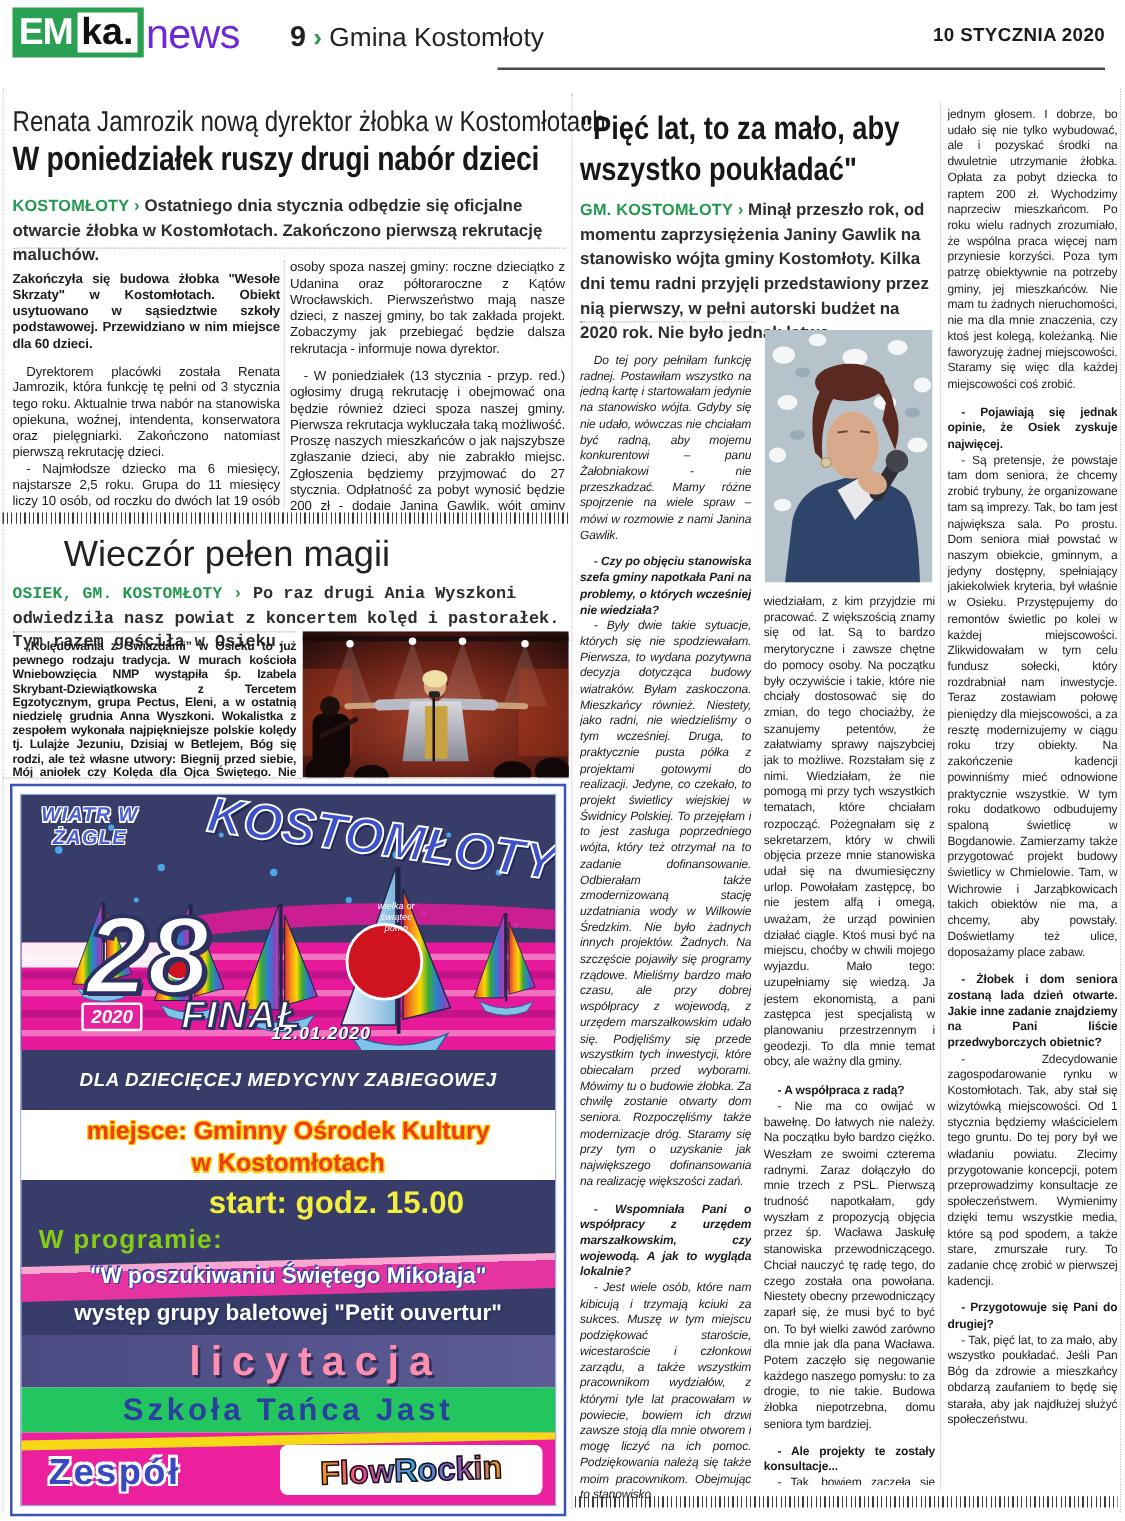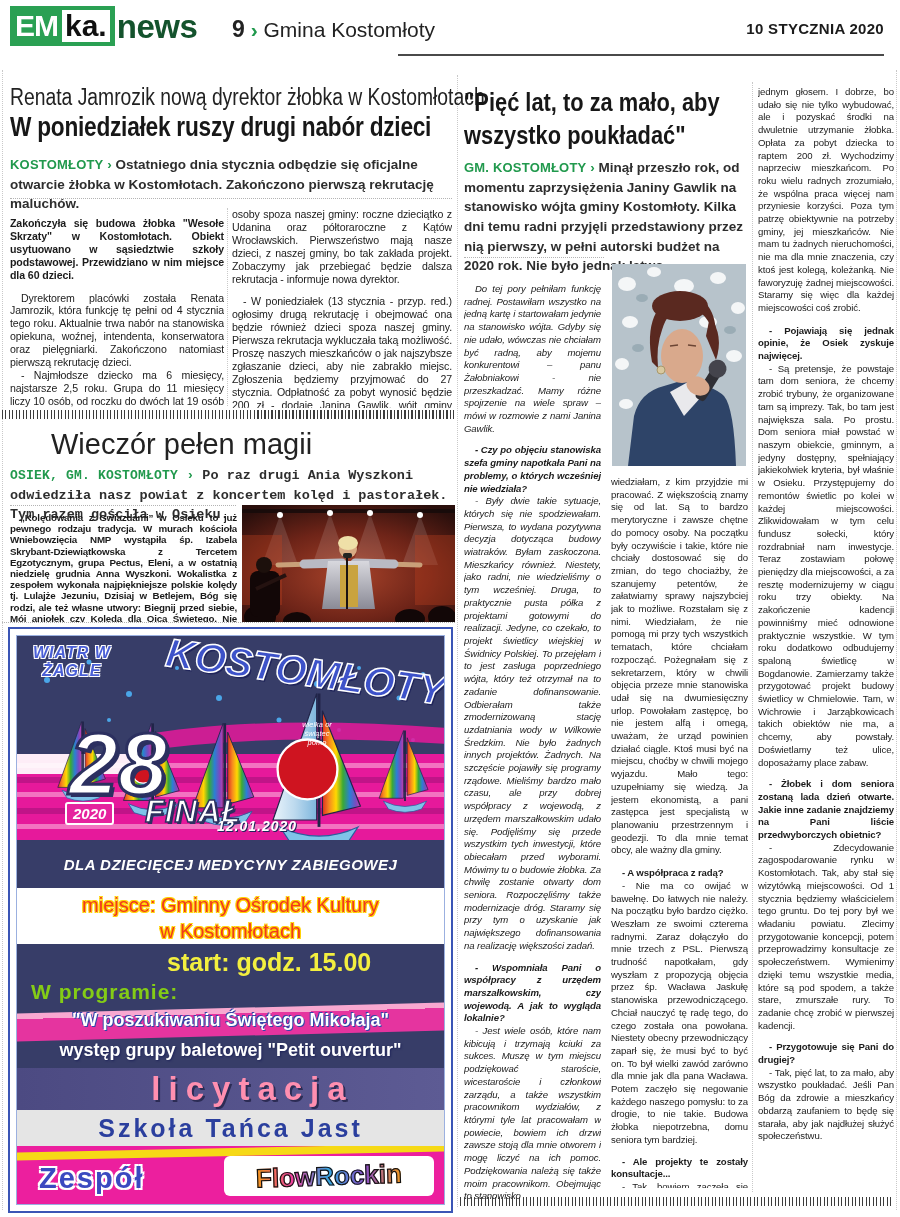--- a/index.html
+++ b/index.html
@@ -7,21 +7,21 @@
         font-family:"Liberation Sans",sans-serif;color:#1b1b1b;overflow:hidden;}
   .abs{position:absolute;}
   .doth{border-top:1px dotted #b3b3b3;height:0;}
   .dotv{border-left:1px dotted #c9c9c9;width:0;}
   .rail{background:repeating-linear-gradient(90deg,#3c3c3c 0 1px,transparent 1px 3.5px);height:9px;}
   
   .logo{left:10px;top:6px;display:flex;align-items:center;}
   .logo-green{background:#2aa053;display:flex;align-items:center;padding:4px 5px;}
   .logo-em{color:#fff;font-weight:800;font-size:30px;letter-spacing:-1px;line-height:1;}
   .logo-ka{background:#fff;color:#101010;font-weight:800;font-size:30px;line-height:1;padding:1px 3px;margin-left:4px;}
-  .logo-news{color:#14532d;font-weight:700;font-size:33px;letter-spacing:-0.5px;margin-left:2px;line-height:1;}
+  .logo-news{color:#6d28d9;font-weight:400;font-size:33px;letter-spacing:-0.5px;margin-left:2px;line-height:1;}
   .sectionline{left:232px;top:16px;font-size:21px;color:#222;}
   .pagenum{font-weight:800;font-size:23px;}
   .chev{color:#21994d;font-weight:800;}
   .datebox{right:16px;top:20px;font-weight:800;font-size:15px;letter-spacing:0.3px;}
   .headrule{left:398px;top:54px;width:486px;height:2px;background:#4a4a4a;}
   
   .h-scale{transform:scaleX(.84);transform-origin:0 0;white-space:nowrap;}
   .kicker{font-size:23px;font-weight:300;color:#222;}
   .headline1{font-size:27px;font-weight:800;color:#171717;letter-spacing:-0.3px;}
   .headline2{font-size:29px;font-weight:300;color:#222;}
@@ -46,31 +46,31 @@
   .kosto{left:148px;top:14px;width:290px;font-size:40px;font-weight:900;font-style:italic;color:#3d52c9;transform:rotate(8deg);letter-spacing:0px;
          -webkit-text-stroke:1.5px #fff;text-shadow:2px 2px 0 #20255a;}
   .big28{left:52px;top:84px;font-size:88px;line-height:1;font-weight:900;font-style:italic;color:#fff;-webkit-text-stroke:3px #2c3060;text-shadow:3px 3px 0 #2c3060;}
   .yr2020{left:48px;top:166px;background:#e5239e;color:#fff;font-weight:800;font-size:15px;font-style:italic;padding:1px 6px;border:2px solid #fff;border-radius:3px;}
   .final{left:128px;top:158px;font-size:31px;font-weight:900;font-style:italic;color:#fff;-webkit-text-stroke:1.5px #2c3060;text-shadow:2px 2px 0 #2c3060;letter-spacing:1px;}
   .pdate{left:200px;top:182px;font-size:14px;font-weight:800;font-style:italic;color:#fff;letter-spacing:1px;text-shadow:1px 1px 0 #20255a;}
   .heartbox{left:270px;top:84px;width:60px;text-align:center;color:#fff;font-size:7.5px;font-style:italic;line-height:1.2;}
   .heartbox p{margin:0;}
   .band-navy{background:#373d68;color:#fff;font-weight:800;font-style:italic;font-size:15px;text-align:center;
              display:flex;align-items:center;justify-content:center;height:48px;letter-spacing:0.5px;flex:none;}
-  .band-venue{background:#fff;height:56px;text-align:center;font-weight:400;font-size:20px;line-height:1.3;color:#f03a1e;
+  .band-venue{background:#fff;height:56px;text-align:center;font-weight:700;font-size:20px;line-height:1.3;color:#f03a1e;
               text-shadow:1px 1px 0 #ffd200,-1px -1px 0 #ffd200,1px -1px 0 #ffd200,-1px 1px 0 #ffd200;padding-top:4px;box-sizing:border-box;flex:none;}
   .progbox{position:relative;background:#373d68;height:124px;flex:none;overflow:hidden;}
   .starttime{position:absolute;left:150px;top:4px;color:#f3ef3f;font-size:25px;font-weight:700;}
   .proglabel{position:absolute;left:14px;top:36px;color:#84cc16;font-size:21px;font-weight:800;letter-spacing:1px;}
   .swoosh{position:absolute;left:-6px;right:-6px;top:64px;height:28px;background:linear-gradient(180deg,#f8a8d0 0 20%,#e5349f 20% 100%);transform:rotate(-1.5deg);}
   .prog1{position:absolute;left:0;right:0;top:66px;text-align:center;color:#fff;font-weight:800;font-size:18px;text-shadow:1px 1px 0 #3346a8,-1px -1px 0 #3346a8;}
   .prog2{position:absolute;left:0;right:0;top:96px;text-align:center;color:#fff;font-weight:800;font-size:18px;text-shadow:1px 1px 2px #20255a;}
   .band-lic{background:linear-gradient(90deg,#4c4a82,#5d5b94);height:42px;display:flex;align-items:center;justify-content:center;flex:none;padding-left:44px;}
   .lic{color:#ff8fb0;font-size:33px;font-weight:700;letter-spacing:8px;text-shadow:2px 2px 0 #2c2c55;}
-  .band-szkola{background:#e5e5e5;height:36px;display:flex;align-items:center;justify-content:center;color:#2b3f9e;font-weight:800;font-size:25px;letter-spacing:3px;flex:none;}
+  .band-szkola{background:#22c55e;height:36px;display:flex;align-items:center;justify-content:center;color:#2b3f9e;font-weight:800;font-size:25px;letter-spacing:3px;flex:none;}
   .band-pokaz{background:linear-gradient(180deg,#ec1e9c 0 30%,#f6b8dc 30% 75%,#ec1e9c 75% 100%);height:38px;display:flex;align-items:center;justify-content:center;
               color:#3a47b0;font-weight:800;font-size:21px;flex:none;}
   .heart-ico{color:#d61220;font-size:22px;margin-left:4px;text-shadow:1px 1px 0 #8d0a14;}
   .band-bottom{position:relative;background:#ec1f9e;flex:1;overflow:hidden;}
   .ystripe{position:absolute;left:-10px;right:-10px;top:2px;height:8px;background:#f6d916;transform:rotate(-1.2deg);}
   .zespol{position:absolute;left:22px;top:16px;color:#3b49c0;font-weight:800;font-size:29px;letter-spacing:2px;
           text-shadow:-2px -2px 0 #fff,2px -2px 0 #fff,-2px 2px 0 #fff,2px 2px 0 #fff;}
   .flowbox{position:absolute;right:10px;top:10px;width:210px;height:40px;background:#fff;border-radius:6px;display:flex;align-items:center;justify-content:center;}
   .flowtxt{font-size:26px;font-weight:900;letter-spacing:0px;
            background:linear-gradient(90deg,#f59a1a,#ef3fa0,#37a5e0,#8b4fc9,#f59a1a);-webkit-background-clip:text;background-clip:text;color:transparent;
@@ -106,21 +106,21 @@
   <div class="abs kicker h-scale" style="left:10px;top:84px;">Renata Jamrozik nową dyrektor żłobka w Kostomłotach</div>
   <div class="abs headline1 h-scale" style="left:10px;top:112px;">W poniedziałek ruszy drugi nabór dzieci</div>
   <div class="abs leadtxt" style="left:10px;top:155px;width:444px;">
     <span class="tag">KOSTOMŁOTY</span>
     <span class="chev">›</span>
     <span>Ostatniego dnia stycznia odbędzie się oficjalne otwarcie żłobka w Kostomłotach. Zakończono pierwszą rekrutację maluchów.</span>
   </div>
   <div class="abs doth" style="left:10px;top:198px;width:442px;"></div>
   <div class="abs bodycol a1col" style="left:10px;top:208px;width:214px;height:200px;">
       <p class="bold noindent">Zakończyła się budowa żłobka "Wesołe Skrzaty" w Kostomłotach. Obiekt usytuowano w sąsiedztwie szkoły podstawowej. Przewidziano w nim miejsce dla 60 dzieci.</p>
-      <p>Dyrektorem placówki została Renata Jamrozik, która funkcję tę pełni od 4 stycznia tego roku. Aktualnie trwa nabór na stanowiska opiekuna, woźnej, intendenta, konserwatora oraz pielęgniarki. Zakończono natomiast pierwszą rekrutację dzieci.</p>
+      <p>Dyrektorem placówki została Renata Jamrozik, która funkcję tę pełni od 3 stycznia tego roku. Aktualnie trwa nabór na stanowiska opiekuna, woźnej, intendenta, konserwatora oraz pielęgniarki. Zakończono natomiast pierwszą rekrutację dzieci.</p>
       <p>- Najmłodsze dziecko ma 6 miesięcy, najstarsze 2,5 roku. Grupa do 11 miesięcy liczy 10 osób, od roczku do dwóch lat 19 osób i później od dwóch do dwóch i pół 6 osób. Zgłoszono dwie</p>
     </div>
   <div class="abs bodycol a1col" style="left:232px;top:208px;width:220px;height:200px;">
       <p class="noindent">osoby spoza naszej gminy: roczne dzieciątko z Udanina oraz półtoraroczne z Kątów Wrocławskich. Pierwszeństwo mają nasze dzieci, z naszej gminy, bo tak zakłada projekt. Zobaczymy jak przebiegać będzie dalsza rekrutacja - informuje nowa dyrektor.</p>
       <p>- W poniedziałek (13 stycznia - przyp. red.) ogłosimy drugą rekrutację i obejmować ona będzie również dzieci spoza naszej gminy. Pierwsza rekrutacja wykluczała taką możliwość. Proszę naszych mieszkańców o jak najszybsze zgłaszanie dzieci, aby nie zabrakło miejsc. Zgłoszenia będziemy przyjmować do 27 stycznia. Odpłatność za pobyt wynosić będzie 200 zł - dodaje Janina Gawlik, wójt gminy Kostomłoty.</p>
     </div>
   <div class="abs rail" style="left:2px;top:410px;width:453px;"></div>
 
   <div class="abs headline2" style="left:10px;top:428px;margin-left:41px;">Wieczór pełen magii</div>
   <div class="abs leadtxt" style="left:10px;top:466px;width:444px;font-family:Liberation Mono, monospace;">

